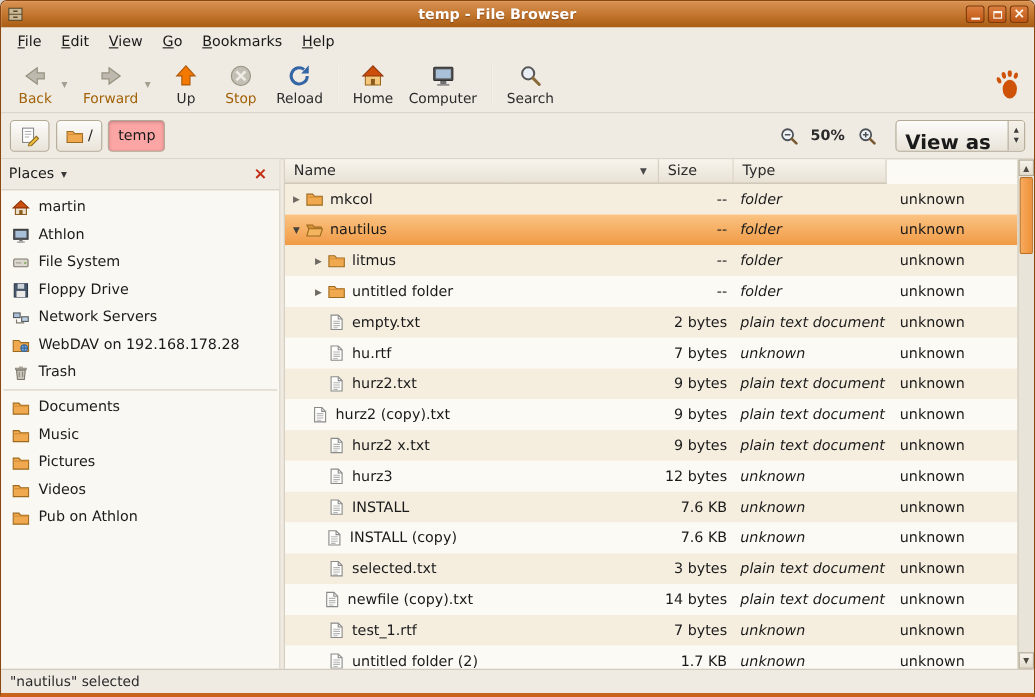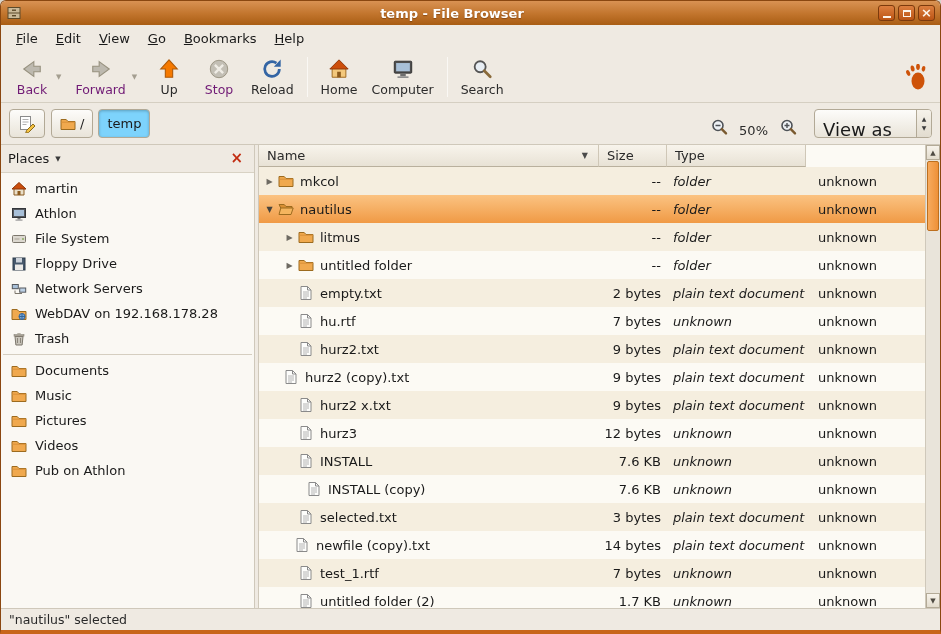--- a/index.html
+++ b/index.html
@@ -26,33 +26,33 @@
   .menu-item u { text-decoration:underline; }
 
   
   .toolbar { flex:0 0 52px; display:flex; align-items:center; justify-content:space-between; background:#efeae2;
              border-bottom:1px solid #d5cfc2; padding:0 6px; }
   .tb-buttons { display:flex; align-items:center; height:100%; }
   .tbtn { display:flex; flex-direction:column; align-items:center; justify-content:center;
           min-width:50px; height:46px; padding:2px 7px 1px; border-radius:3px; }
   .tbtn .icon { height:24px; display:flex; align-items:center; }
   .tlabel { font-size:12.5px; color:#2b2b2b; margin-top:1px; }
-  .tbtn.disabled .tlabel { color:#701a75; }
+  .tbtn.disabled .tlabel { color:#a16207; }
   .tdrop { font-size:7px; color:#a49e90; padding:0 4px; margin-left:-5px; margin-right:3px; }
   .tsep { width:1px; height:40px; background:#cfc8ba; border-right:1px solid #faf8f4; margin:0 6px; }
   .tb-logo { display:flex; align-items:center; padding-right:6px; }
 
   
   .locationbar { flex:0 0 42px; display:flex; align-items:center; gap:6px; padding:0 8px;
                  background:#efeae2; border-bottom:1px solid #cfc8ba; }
   .lbtn { height:29px; display:flex; align-items:center; gap:4px; padding:0 8px;
           background:linear-gradient(#fdfcfa,#e9e4d9); border:1px solid #b2a996; border-radius:4px; }
-  .lbtn.active { background:#7dd3fc; box-shadow:inset 0 1px 3px rgba(0,0,0,.25); }
+  .lbtn.active { background:#fca5a5; box-shadow:inset 0 1px 3px rgba(0,0,0,.25); }
   .pathbtns { display:flex; gap:5px; }
-  .zoom-area { margin-left:auto; display:flex; align-items:flex-end; gap:9px; }
+  .zoom-area { margin-left:auto; display:flex; align-items:center; gap:9px;font-weight:bold; }
   .zoombtn { padding:2px; display:flex; }
   .zoomlevel { font-size:13px; color:#2b2b2b; }
   .combo { height:29px; width:118px; margin-left:6px; display:flex; align-items:center;
            background:linear-gradient(#fdfcfa,#e9e4d9); border:1px solid #b2a996; border-radius:4px; overflow:hidden; }
   .combo-label { flex:1; padding-left:8px; font-size:18px;margin-top:32px; }
   .combo-stepper { width:15px; height:100%; border-left:1px solid #b2a996; display:flex; flex-direction:column;
                    align-items:center; justify-content:center; font-size:6px; color:#3a3a3a; line-height:1.4;
                    background:linear-gradient(#f6f2ea,#e2dccf); }
 
   
@@ -600,21 +600,21 @@
                     <path d="M5 7h6M5 9h6M5 11h6M5 13h4" stroke="#b4b4b4"></path>
                   </svg>
                 </span>
                 <span class="fname">INSTALL</span>
               </div>
               <div class="cell-size">7.6 KB</div>
               <div class="cell-type">unknown</div>
               <div class="cell-date">unknown</div>
             </div>
             <div class="frow">
-              <div class="cell-name" style="padding-left:32px">
+              <div class="cell-name" style="padding-left:22px">
                 <span class="expander"></span>
                 <span class="row-icon icon">
                   <svg width="16" height="16" viewBox="0 0 16 16">
                     <path d="M3 1.5h6.5l3.5 3.5v9.5H3z" fill="#fdfdfb" stroke="#8a8a8a"></path>
                     <path d="M9.5 1.5V5H13" fill="none" stroke="#8a8a8a"></path>
                     <path d="M5 7h6M5 9h6M5 11h6M5 13h4" stroke="#b4b4b4"></path>
                   </svg>
                 </span>
                 <span class="fname">INSTALL (copy)</span>
               </div>

